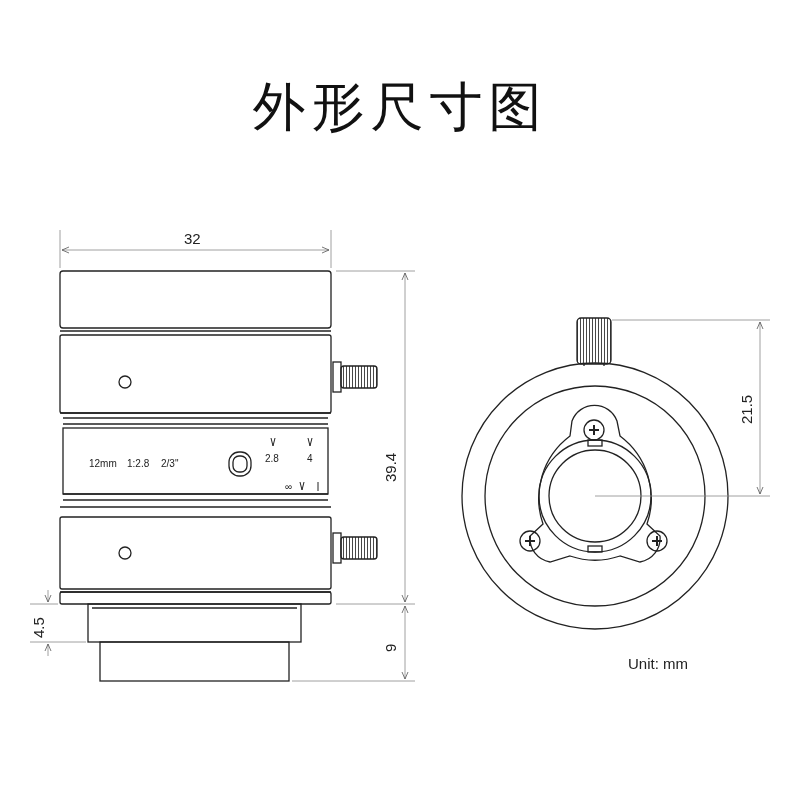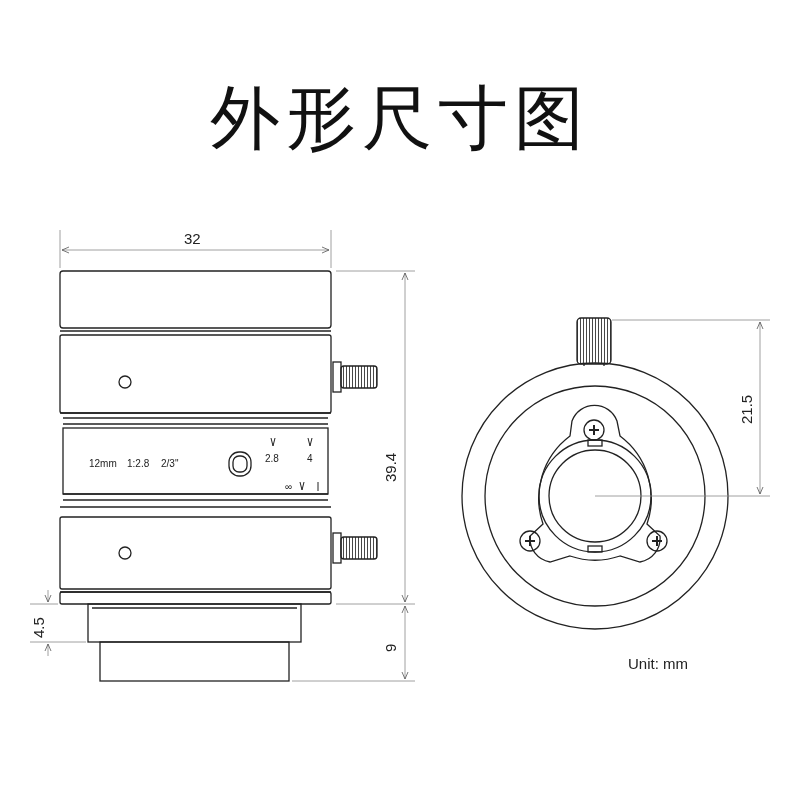--- a/index.html
+++ b/index.html
@@ -1,17 +1,17 @@
 <!DOCTYPE html>
 <html><head>
   <meta charset="utf-8">
   <style>
     html, body { margin: 0; padding: 0; background: #ffffff; }
     body { width: 800px; height: 800px; position: relative; overflow: hidden; font-family: "Liberation Sans", sans-serif; color: #111; }
-    .title { position: absolute; left: 0; top: 72px; width: 800px; text-align: center; font-size: 70px; font-family: "DejaVu Sans", sans-serif; font-weight: 400; letter-spacing: 6px; color: #111; }
+    .title { position: absolute; left: 0; top: 72px; width: 800px; text-align: center; font-size: 53px; font-family: "DejaVu Sans", sans-serif; font-weight: 400; letter-spacing: 6px; color: #111; }
     svg { position: absolute; left: 0; top: 0; }
     .dim { font-family: "Liberation Sans", sans-serif; font-size: 15px; fill: #222; }
     .small { font-family: "Liberation Sans", sans-serif; font-size: 10px; fill: #222; }
     .unit { font-family: "Liberation Sans", sans-serif; font-size: 15px; fill: #222; }
   </style>
 </head>
 <body>
 
 <div class="title">外形尺寸图</div>
 

